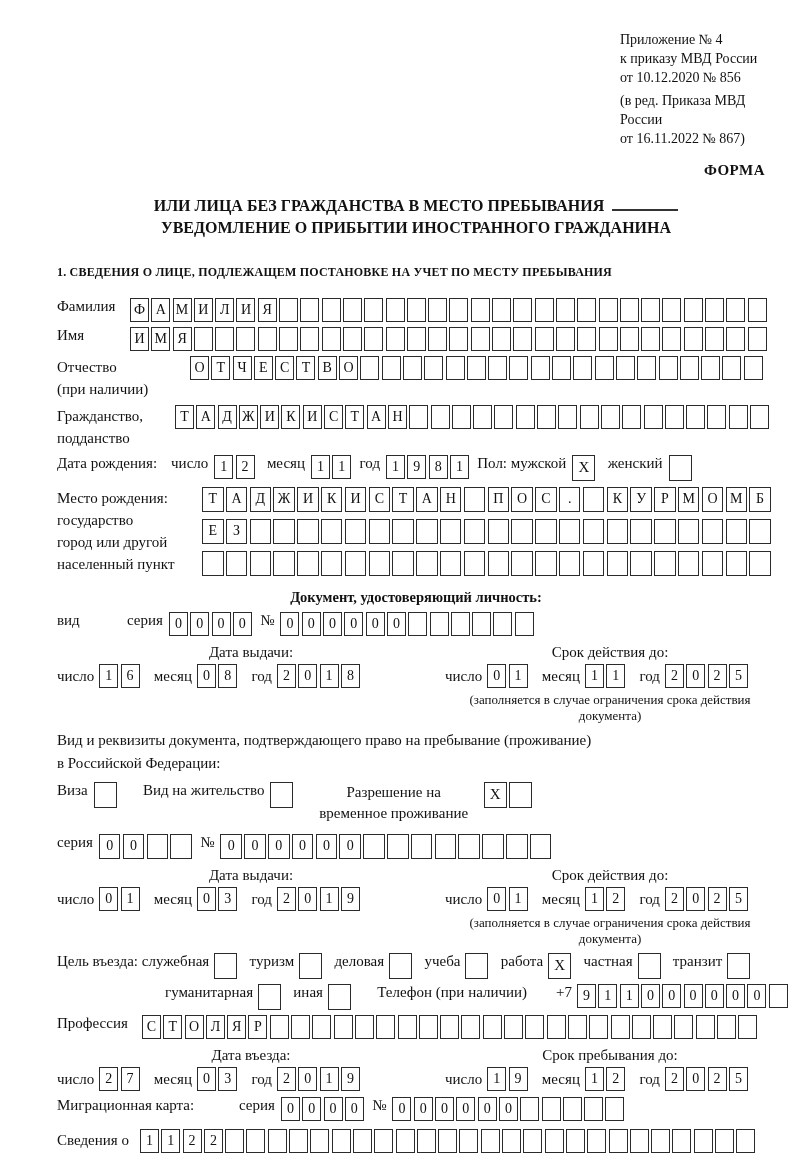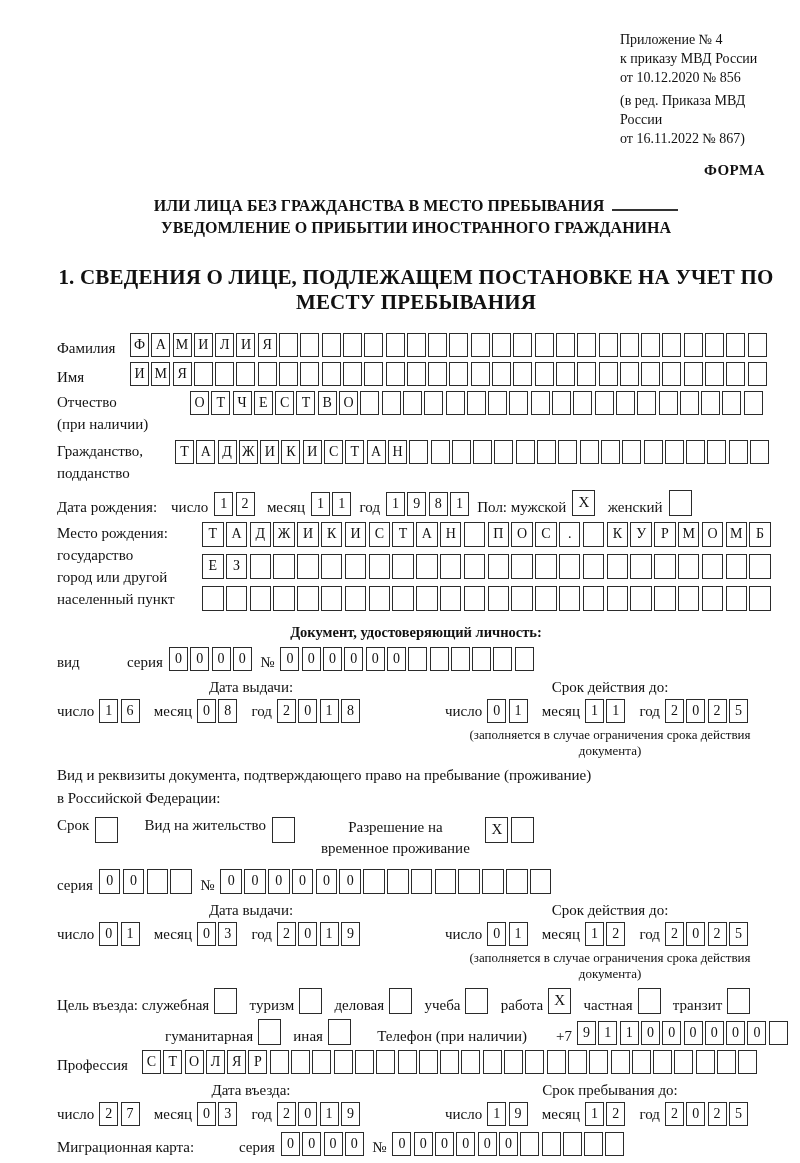--- a/index.html
+++ b/index.html
@@ -4,28 +4,28 @@
 <style>
   html,body{margin:0;padding:0;background:#ffffff;}
   body{width:800px;height:1163px;font-family:"Liberation Serif", serif;color:#111;font-size:15px;overflow:hidden;}
   .page{box-sizing:border-box;width:800px;height:1163px;padding:30px 25px 4px 57px;}
   
   .ref{margin-left:563px;font-size:14px;line-height:19px;}
   .ref2{margin-top:4px;}
   .forma{font-weight:bold;text-align:right;margin-top:14px;margin-right:10px;font-size:15px;letter-spacing:.5px;}
   .title{text-align:center;font-weight:bold;font-size:16px;line-height:22px;margin-top:16px;}
   .blank-line{display:inline-block;width:66px;border-bottom:2px solid #333;height:14px;margin-left:8px;}
-  .sec-head{font-weight:bold;font-size:21px;margin-top:26px;margin-bottom:18px;letter-spacing:.2px;text-align:center;}
+  .sec-head{font-weight:bold;font-size:12px;margin-top:26px;margin-bottom:18px;letter-spacing:.2px;}
   
   .cells{white-space:nowrap;display:inline-block;vertical-align:top;}
   .cell{display:inline-block;box-sizing:border-box;width:19px;height:24px;border:1.6px solid #2b2b2b;margin-right:2.3px;text-align:center;line-height:21px;font-size:14px;vertical-align:top;background:#fff;}
   .wide .cell{width:21.5px;height:25px;}
   .cb .cell{width:23px;height:26px;line-height:23px;font-size:15px;}
   
-  .row{display:flex;align-items:flex-end;margin-bottom:5px;flex-wrap:nowrap;}
+  .row{display:flex;align-items:flex-start;margin-bottom:5px;flex-wrap:nowrap;}
   .row.top{align-items:flex-start;}
   .lbl{flex:none;}
   .w73{width:73px;}
   .w133{width:133px;}
   .w118{width:118px;}
   .w145{width:145px;}
   .w83{width:83px;}
   .lbl-block{flex:none;line-height:22px;}
   .stackrows .crow{margin-bottom:7px;}
   .doc-head{text-align:center;font-weight:bold;font-size:14.5px;margin:6px 0 6px 0;}
@@ -177,21 +177,21 @@
         <span class="cells"><span class="cell">2</span><span class="cell">0</span><span class="cell">2</span><span class="cell">5</span></span>
       </div>
       <div class="small-note">(заполняется в случае ограничения срока действия документа)</div>
     </div>
   </div>
 
   <div class="text-line" style="margin-top:8px;">Вид и реквизиты документа, подтверждающего право на пребывание (проживание)</div>
   <div class="text-line">в Российской Федерации:</div>
 
   <div class="row permits">
-    <span class="lbl mr6">Срок</span>
+    <span class="lbl mr6">Виза</span>
     <span class="cells cb"><span class="cell"></span></span>
     <span class="lbl ml24 mr6">Вид на жительство</span>
     <span class="cells cb"><span class="cell"></span></span>
     <div class="multi w155">Разрешение на временное проживание</div>
     <span class="cells cb"><span class="cell">X</span></span>
     <span class="cells cb"><span class="cell"></span></span>
   </div>
 
   <div class="row" style="margin-top:10px;">
     <span class="lbl mr6">серия</span>

